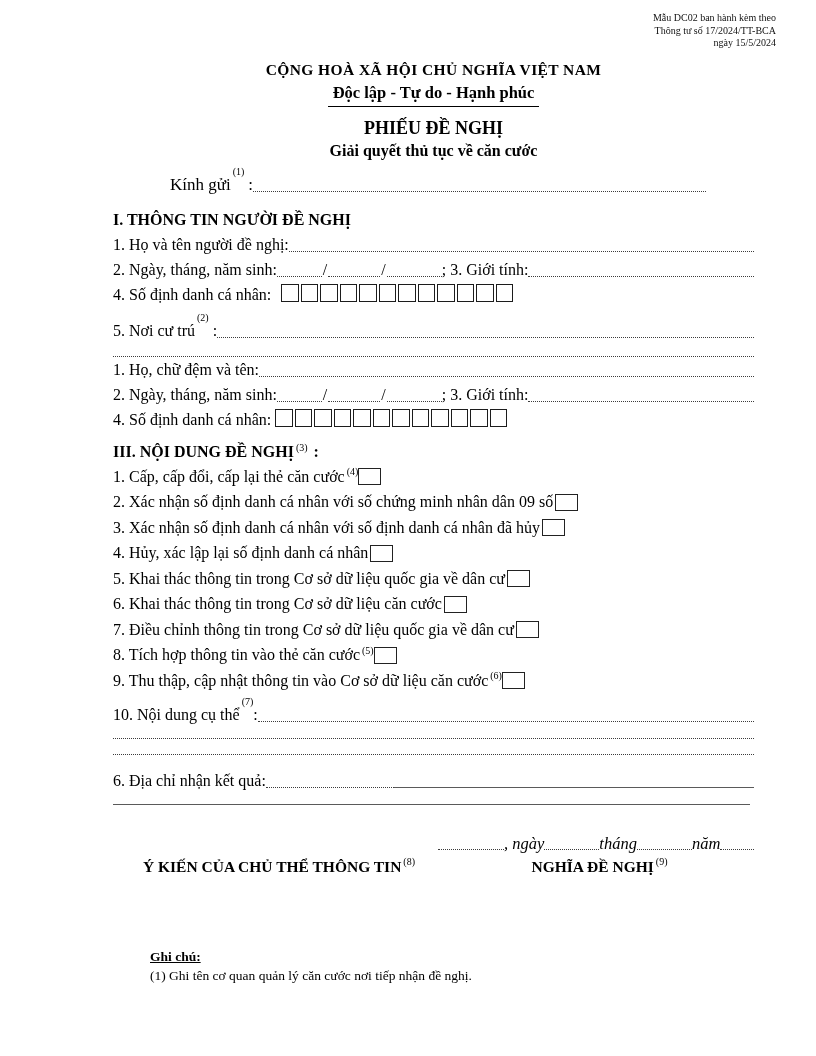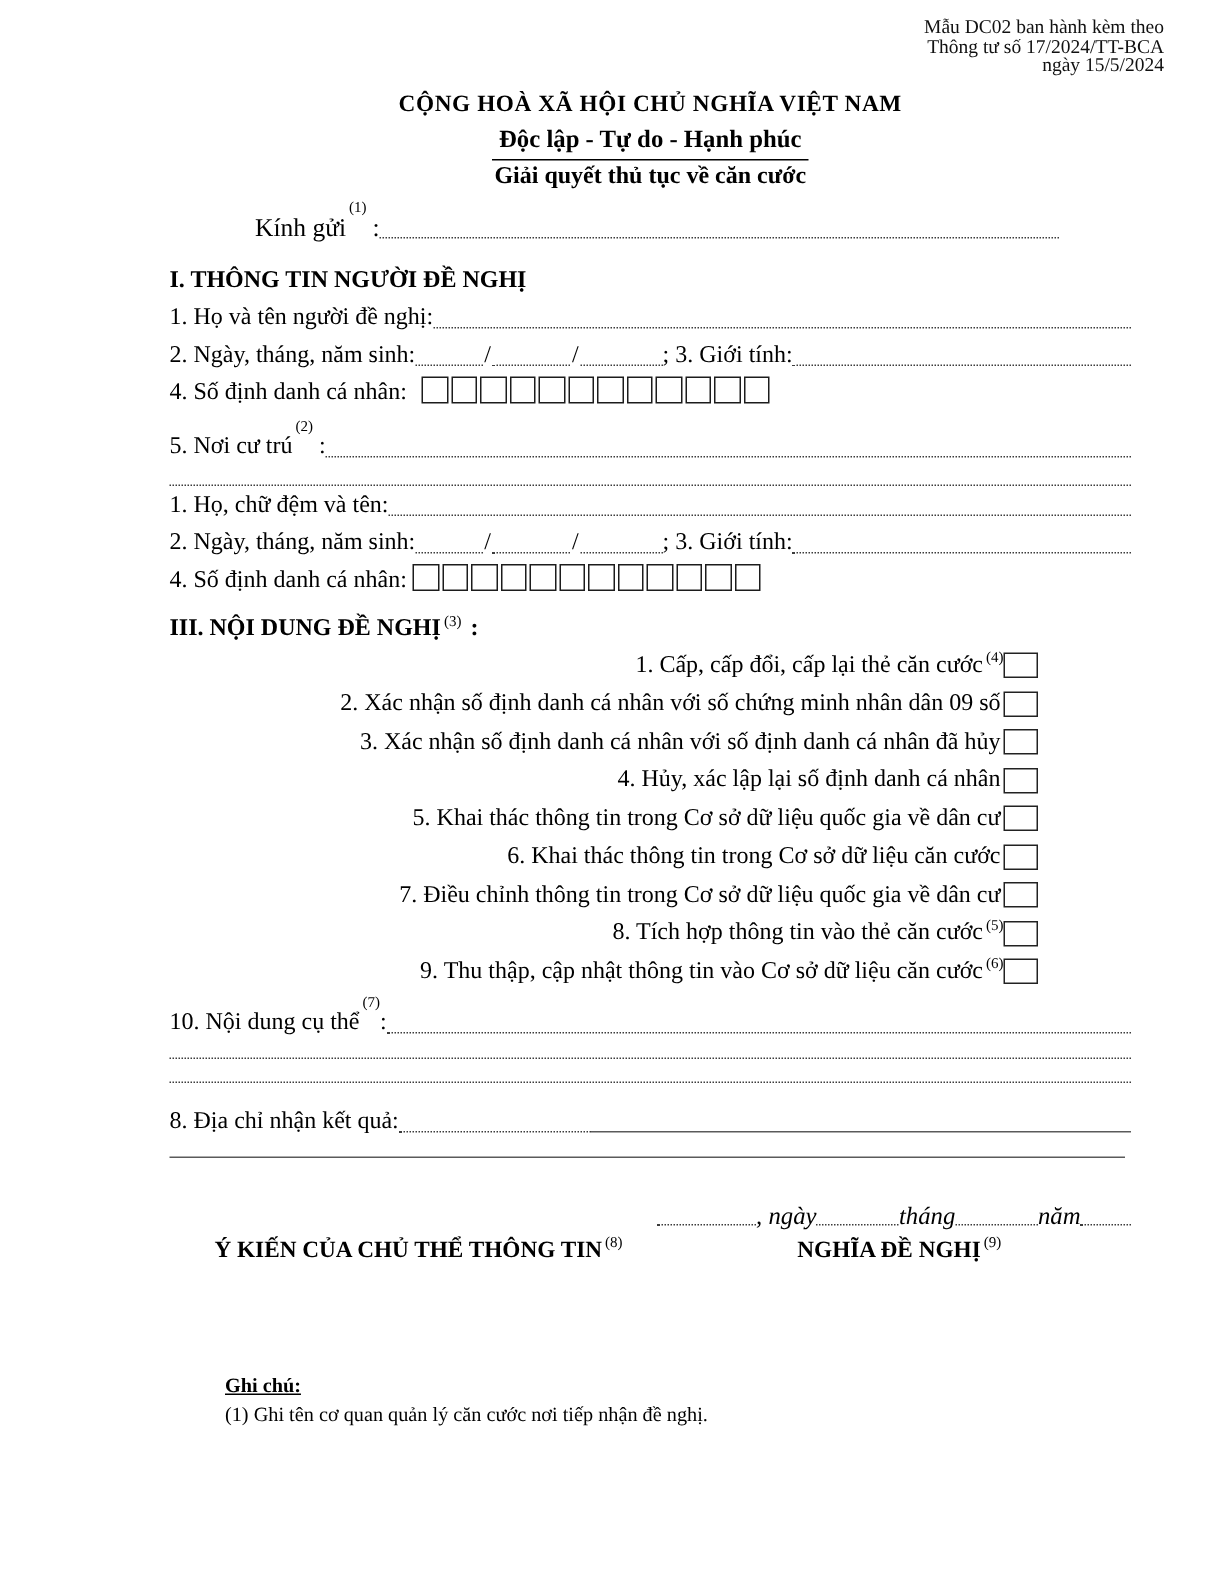--- a/index.html
+++ b/index.html
@@ -6,21 +6,21 @@
   html, body { margin: 0; padding: 0; background: #ffffff; }
   .page {
     position: relative;
     width: 816px; height: 1056px;
     background: #ffffff; color: #000;
     font-family: "Liberation Serif", serif;
     overflow: hidden;
   }
   .top-note {
     position: absolute; top: 12px; right: 40px;
-    text-align: right; font-size: 13px; line-height: 12.5px; color: #111;
+    text-align: right; font-size: 10px; line-height: 12.5px; color: #111;
   }
   .content { position: absolute; left: 113px; top: 60px; width: 641px; }
 
   .center { text-align: center; }
   .h-nation { font-size: 15.5px; font-weight: bold; letter-spacing: 0.4px; line-height: 20px; }
   .h-motto  { font-size: 16.5px; font-weight: bold; line-height: 24px; margin-top: 1px; }
   .h-motto .u { display: inline-block; border-bottom: 1.6px solid #000; padding: 0 5px 1px 5px; }
   .h-title  { font-size: 18px; font-weight: bold; line-height: 24px; margin-top: 9px; }
   .h-sub    { font-size: 16px; font-weight: bold; line-height: 22px; }
 
@@ -42,21 +42,21 @@
   .colon { margin-left: 4px; }
   .colon-sp { margin-left: 6px; }
 
   .idrow { display: flex; gap: 2px; margin-left: 10px; margin-top: 2px; }
   .idrow2 { margin-left: 4px; }
   .idcell { width: 17.5px; height: 17.5px; border: 1.6px solid #1c1c1c; background: #fff; }
 
   .dotline-full { height: 14px; border-bottom: 1.7px dotted #3c3c3c; }
   .gap-resid { margin-top: 11px; }
 
-  .item-row { display: flex; justify-content: flex-end; align-items: center; height: 25.5px; font-size: 16px; }
+  .item-row { display: flex; justify-content: flex-start; align-items: center; height: 25.5px; font-size: 16px; }
   .cbx { width: 23px; height: 17px; border: 1.7px solid #222; margin-right: 62px; flex: 0 0 auto; background: #fff; }
 
   .detail-row { margin-top: 8px; }
   .fill-a { height: 12px; border-bottom: 1.7px dotted #3c3c3c; }
   .fill-b { height: 16px; border-bottom: 1.7px dotted #3c3c3c; }
   .addr-row { margin-top: 13px; }
   .solid-fill { flex: 1; height: 20px; border-bottom: 1.3px solid #5a5a5a; }
   .solidline { height: 12px; border-bottom: 1.4px solid #5a5a5a; margin-right: 4px; }
 
   .sig-date { display: flex; margin-left: 325px; margin-top: 28px; font-style: italic; font-size: 16.5px; line-height: 22px; align-items: flex-start; }
@@ -78,20 +78,21 @@
     <div>Thông tư số 17/2024/TT-BCA</div>
     <div>ngày 15/5/2024</div>
   </div>
 
   <div class="content">
 
     <div class="center h-nation">CỘNG HOÀ XÃ HỘI CHỦ NGHĨA VIỆT NAM</div>
     <div class="center h-motto">
       <span class="u">Độc lập - Tự do - Hạnh phúc</span>
     </div>
+    <div class="center h-title">PHIẾU ĐỀ NGHỊ</div>
     <div class="center h-sub">Giải quyết thủ tục về căn cước</div>
 
     <div class="row salutation">
       <span class="lbl">Kính gửi</span>
         <sup class="sup">(1)</sup>
         <span class="colon">:</span>
       <span class="dots"></span>
     </div>
 
     <div class="sec-title sec1-title">I. THÔNG TIN NGƯỜI ĐỀ NGHỊ</div>
@@ -217,21 +218,21 @@
     <div class="row detail-row">
       <span class="lbl">10. Nội dung cụ thể</span>
         <sup class="sup">(7)</sup>
         <span>:</span>
       <span class="dots"></span>
     </div>
     <div class="fill-a"></div>
     <div class="fill-b"></div>
 
     <div class="row addr-row">
-      <span class="lbl">8. Địa chỉ nhận kết quả:</span>
+      <span class="lbl">6. Địa chỉ nhận kết quả:</span>
       <span class="dots-f w130"></span>
       <span class="solid-fill"></span>
     </div>
     <div class="solidline"></div>
 
     <div class="sig-date">
       <span class="dots-f w70"></span>
       <span class="lbl">, ngày</span>
       <span class="dots-f w55"></span>
       <span class="lbl">tháng</span>

